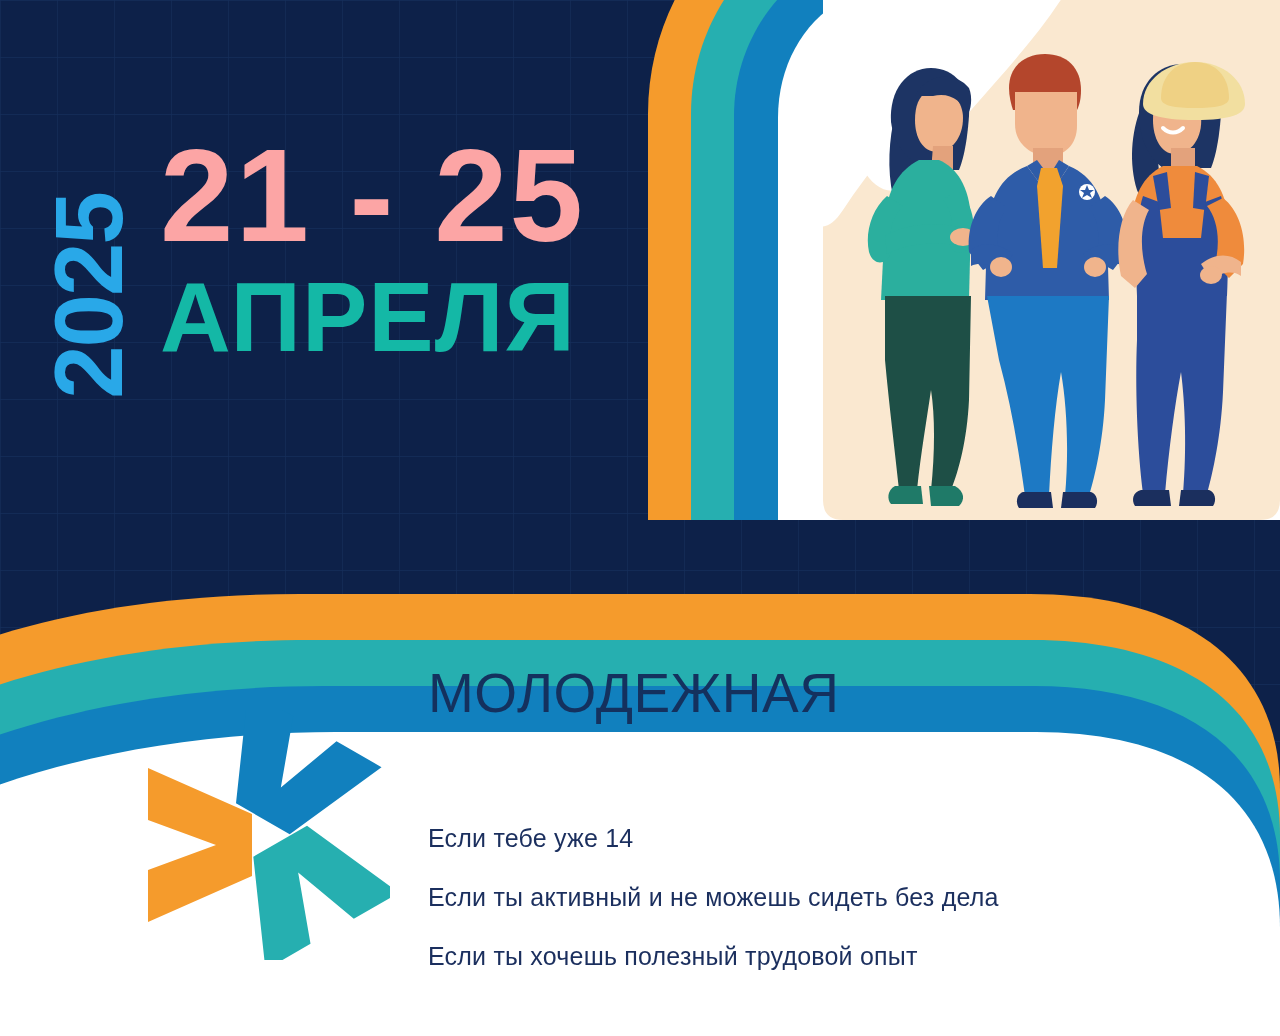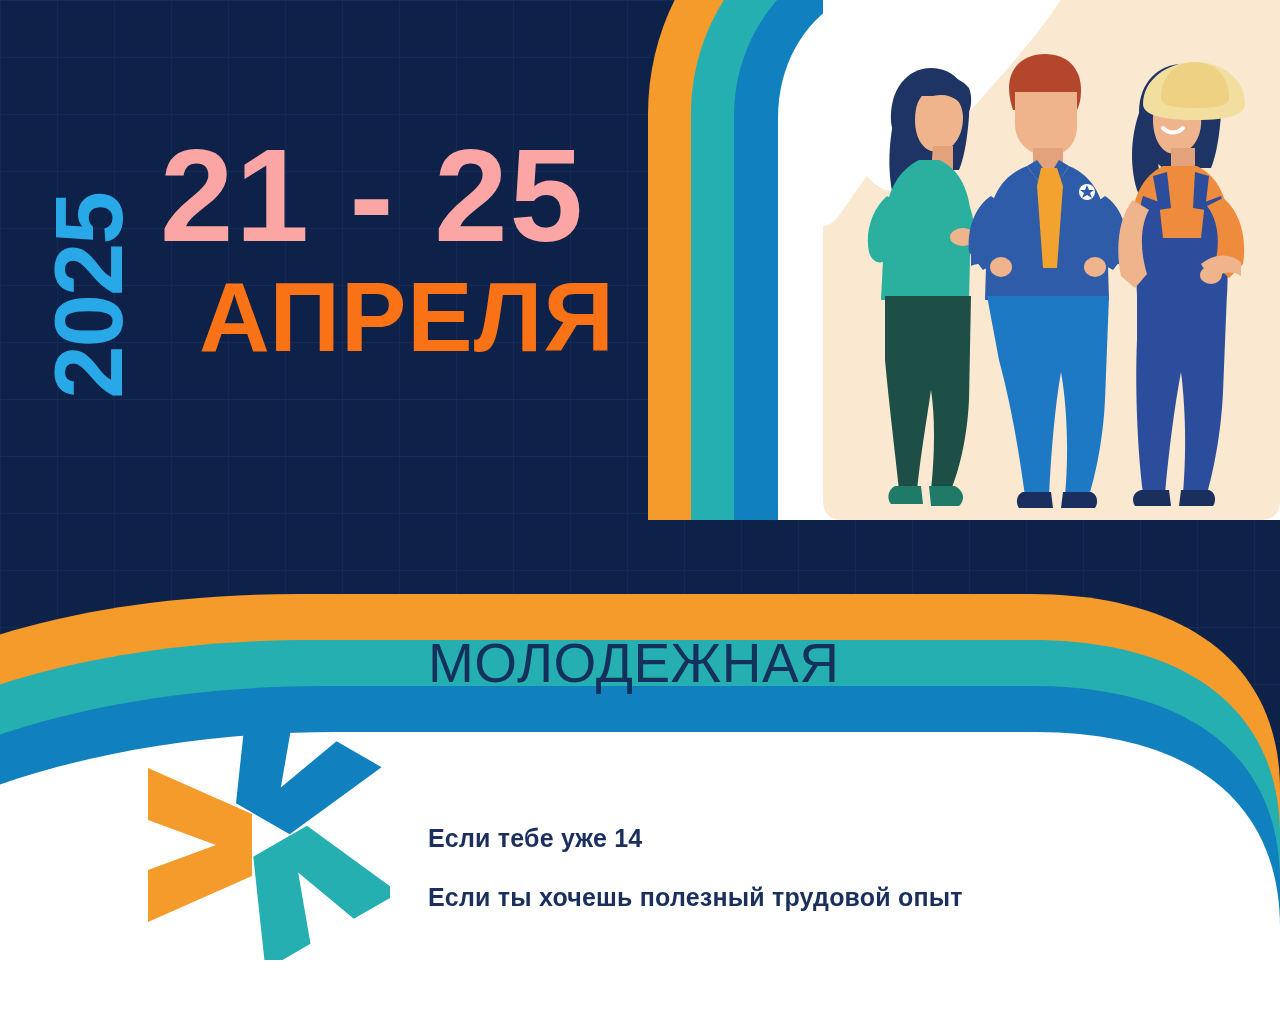--- a/index.html
+++ b/index.html
@@ -59,27 +59,26 @@
     font-size: 132px;
     font-weight: bold;
     line-height: 1;
     letter-spacing: 2px;
     white-space: nowrap;
   }
   #month-label {
     position: absolute;
     left: 160px;
     top: 160px;
-    color: #f97316;
+    color: #14b8a6;
     font-size: 98px;
     font-weight: bold;
     line-height: 1;
     letter-spacing: 1px;
     white-space: nowrap;
-    margin-left: 39px;
   }
 
   
   #illustration {
     position: absolute;
     left: 823px;
     top: 0px;
     width: 457px;
     height: 520px;
   }
@@ -90,41 +89,41 @@
     left: 140px;
     top: 710px;
     width: 250px;
     height: 250px;
   }
 
   
   #headline {
     position: absolute;
     left: 428px;
-    top: 632px;
+    top: 662px;
     width: 820px;
     color: #14315e;
     font-size: 55px;
     font-weight: 400;
     line-height: 1.16;
     letter-spacing: 0.5px;
   }
   #headline .hl-line { display: block; white-space: nowrap; }
 
   #bullets {
     position: absolute;
     left: 428px;
     top: 826px;
     width: 840px;
   }
   #bullets .bullet-line {
     display: block;
     color: #1b2f5e;
     font-size: 25px;
-    font-weight: bold;
+    font-weight: normal;
     line-height: 1;
     margin-bottom: 34px;
     white-space: nowrap;
     letter-spacing: 0.2px;
   }
   #bullets .bullet-line:last-child { margin-bottom: 8px; }
 </style>
 </head>
 <body>
 
@@ -338,16 +337,17 @@
       </g>
     </svg>
   </div>
 
   <div id="headline">
     <span class="hl-line">МОЛОДЕЖНАЯ</span>
   </div>
 
   <div id="bullets">
     <span class="bullet-line">Если тебе уже 14</span>
+    <span class="bullet-line">Если ты активный и не можешь сидеть без дела</span>
     <span class="bullet-line">Если ты хочешь полезный трудовой опыт</span>
   </div>
 
 </div>
 
 </body></html>

